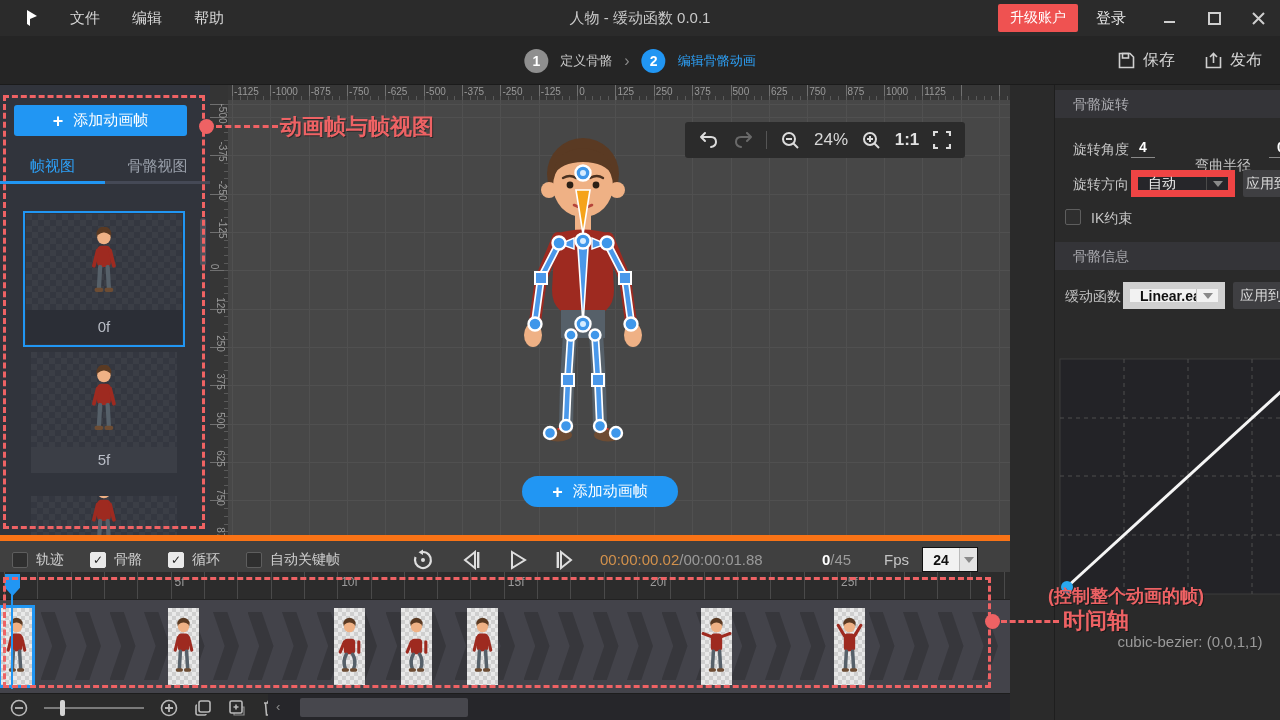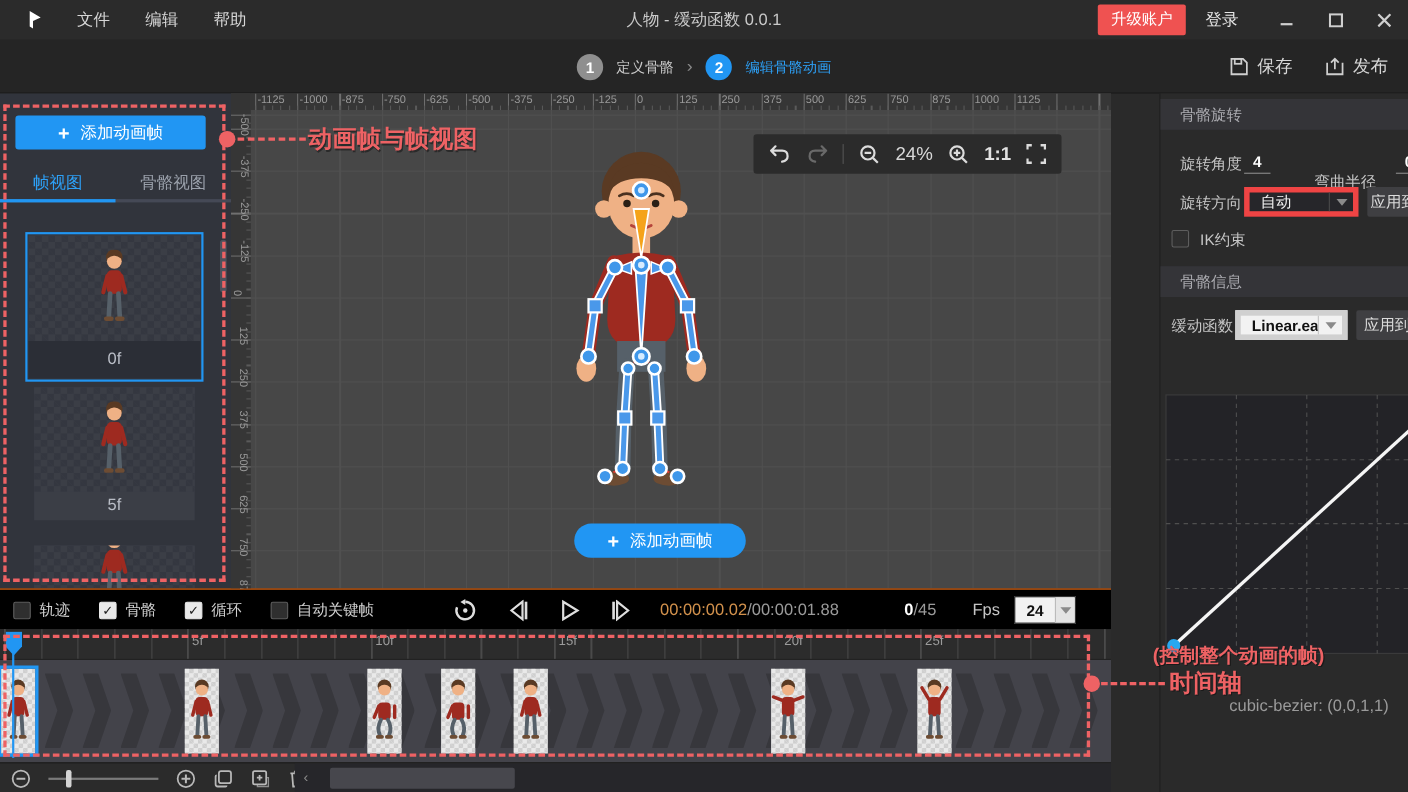--- a/index.html
+++ b/index.html
@@ -77,34 +77,34 @@
   .zoom-pct { color:#d8d8d8; }
   .ratio { font-weight:bold; color:#e2e2e2; }
   .canvas-add-btn { position:absolute; left:312px; top:391px; width:156px; height:31px; background:#2196f3; border-radius:16px; color:#fff; font-size:15px; display:flex; align-items:center; justify-content:center; gap:10px; z-index:5; }
   .char-svg { position:absolute; left:285px; top:43px; width:170px; height:342px; z-index:3; }
 
   
   .inspector { position:absolute; left:1010px; top:85px; width:270px; height:635px; background:#2a2a2a; border-left:1px solid #1e1e1e;margin-left:44px; }
   .insp-header { position:absolute; left:0; width:270px; height:28px; background:#343438; color:#ababb0; font-size:14px; line-height:28px; padding-left:18px; }
   .insp-label { position:absolute; color:#c5c5c5; font-size:14px; }
   .insp-value { position:absolute; color:#fff; font-size:14px; font-weight:bold; border-bottom:1px solid #8a8a8a; padding:0 8px 2px 8px; text-align:center; }
-  .insp-select { position:absolute; height:27px; background:#26262a; border:5px solid #ef4444; color:#f0f0f0; font-size:14px; display:flex; align-items:center; }
+  .insp-select { position:absolute; height:27px; background:#26262a; border:7px solid #ef4444; color:#f0f0f0; font-size:14px; display:flex; align-items:center; }
   .insp-select .sel-text { flex:1; padding-left:10px; white-space:nowrap; overflow:hidden; }
   .insp-select .sel-arrow { width:22px; height:100%; border-left:1px solid #4a4a4a; display:flex; align-items:center; justify-content:center; }
   .insp-select.light { background:#f2f2f2; color:#111; border-color:#d0d0d0; font-weight:bold; }
   .insp-select.light .sel-arrow { border-left-color:#c4c4c4; }
   .caret-down { width:0; height:0; border-left:5px solid transparent; border-right:5px solid transparent; border-top:6px solid #8a8a8a; }
   .apply-btn { position:absolute; height:27px; background:#3f3f42; color:#dcdcdc; font-size:14px; display:flex; align-items:center; justify-content:center; border-radius:2px; }
   .checkbox { width:16px; height:16px; border-radius:2px; background:#2f2f2f; border:1px solid #5e5e5e; display:inline-flex; align-items:center; justify-content:center; }
   .checkbox.checked { background:#e9e9e9; border-color:#e9e9e9; color:#222; font-size:12px; font-weight:bold; }
   .bezier-box { position:absolute; left:4px; top:273px; }
   .bezier-caption { position:absolute; left:0; top:548px; width:270px; text-align:center; color:#9a9a9a; font-size:15px; }
 
   
-  .playbar { position:absolute; left:0; top:535px; width:1010px; height:37px; background:#000000; border-top:1px solid #f97316; }
+  .playbar { position:absolute; left:0; top:535px; width:1010px; height:37px; background:#404040; border-top:6px solid #f97316; }
   .pb-checks { position:absolute; left:12px; top:0; height:37px; display:flex; align-items:center; gap:26px; }
   .pb-check { display:flex; align-items:center; gap:8px; }
   .pb-check .lbl { color:#d0d0d0; font-size:14px; }
   .transport { position:absolute; left:412px; top:0; height:37px; display:flex; align-items:center; gap:26px; }
   .time-group { position:absolute; left:600px; top:0; height:37px; display:flex; align-items:center; font-size:15px; white-space:nowrap; }
   .t-cur { color:#d2914c; }
   .t-total { color:#9a9a9a; }
   .frame-count { position:absolute; left:822px; top:0; height:37px; display:flex; align-items:center; font-size:15px; }
   .fc-cur { color:#fff; font-weight:bold; }
   .fc-total { color:#9a9a9a; }
@@ -551,21 +551,21 @@
       <span class="sel-arrow">
           <span class="caret-down"></span>
         </span>
     </div>
   </div>
 
   <div class="tl-ruler" id="tl-ruler">
       <span style="left: 174.6px;">5f</span>
       <span style="left: 341.2px;">10f</span>
       <span style="left: 507.8px;">15f</span>
-      <span style="left: 713px; text-align: right;">20f</span>
+      <span style="left: 650px; text-align: right;">20f</span>
       <span style="left: 841px;">25f</span>
     </div>
   <div class="tl-track" id="tl-track">
       <div class="chevron" style="left: 6px;"></div>
       <div class="chevron" style="left: 40.5px;"></div>
       <div class="chevron" style="left: 75px;"></div>
       <div class="chevron" style="left: 109.5px;"></div>
       <div class="chevron" style="left: 144px;"></div>
       <div class="chevron" style="left: 178.5px;"></div>
       <div class="chevron" style="left: 213px;"></div>

